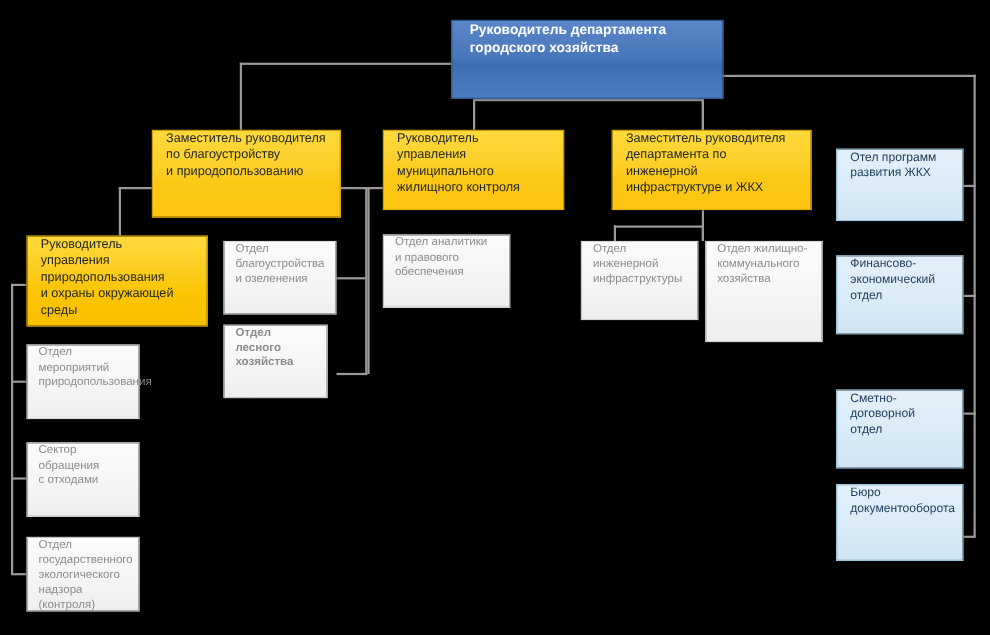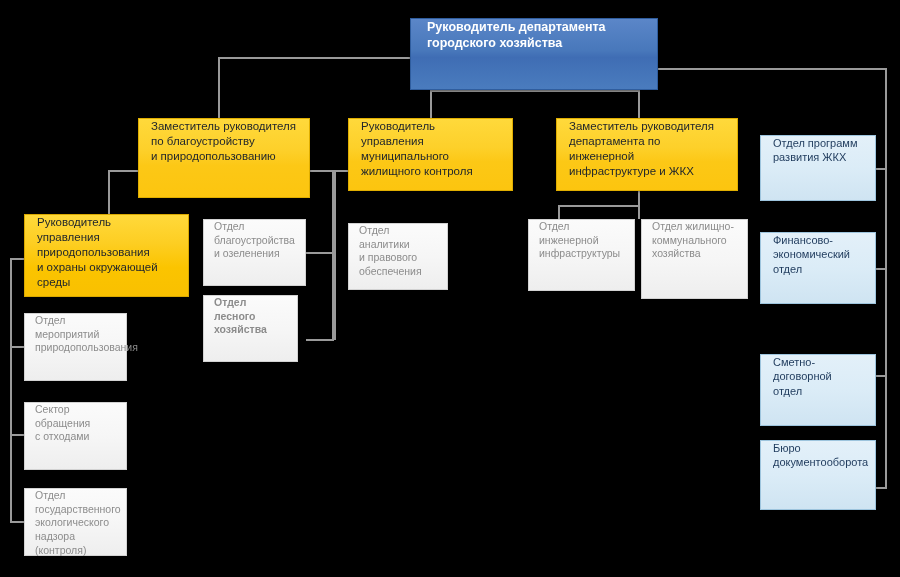--- a/index.html
+++ b/index.html
@@ -179,39 +179,39 @@
   <div class="node grey" style="left:203px; top:219px; width:103px; height:67px;">
     <span class="lbl">Отдел
 благоустройства
 и озеленения</span>
   </div>
   <div class="node grey" style="left:203px; top:295px; width:95px; height:67px;font-weight:bold;">
     <span class="lbl">Отдел лесного
 хозяйства</span>
   </div>
 
-  <div class="node grey" style="left:348px; top:223px; width:100px; height:67px;">
+  <div class="node grey" style="left:348px; top:213px; width:116px; height:67px;">
     <span class="lbl">Отдел аналитики
 и правового
 обеспечения</span>
   </div>
 
   <div class="node grey" style="left:528px; top:219px; width:107px; height:72px;">
     <span class="lbl">Отдел
 инженерной
 инфраструктуры</span>
   </div>
-  <div class="node grey" style="left:641px; top:219px; width:107px; height:80px;">
+  <div class="node grey" style="left:641px; top:219px; width:107px; height:92px;">
     <span class="lbl">Отдел жилищно-
 коммунального
 хозяйства</span>
   </div>
 
   <div class="node lightblue" style="left:760px; top:135px; width:116px; height:66px;">
-    <span class="lbl">Отдел программ
+    <span class="lbl">Отел программ
 развития ЖКХ</span>
   </div>
   <div class="node lightblue" style="left:760px; top:232px; width:116px; height:72px;">
     <span class="lbl">Финансово-
 экономический
 отдел</span>
   </div>
   <div class="node lightblue" style="left:760px; top:354px; width:116px; height:72px;">
     <span class="lbl">Сметно-
 договорной

